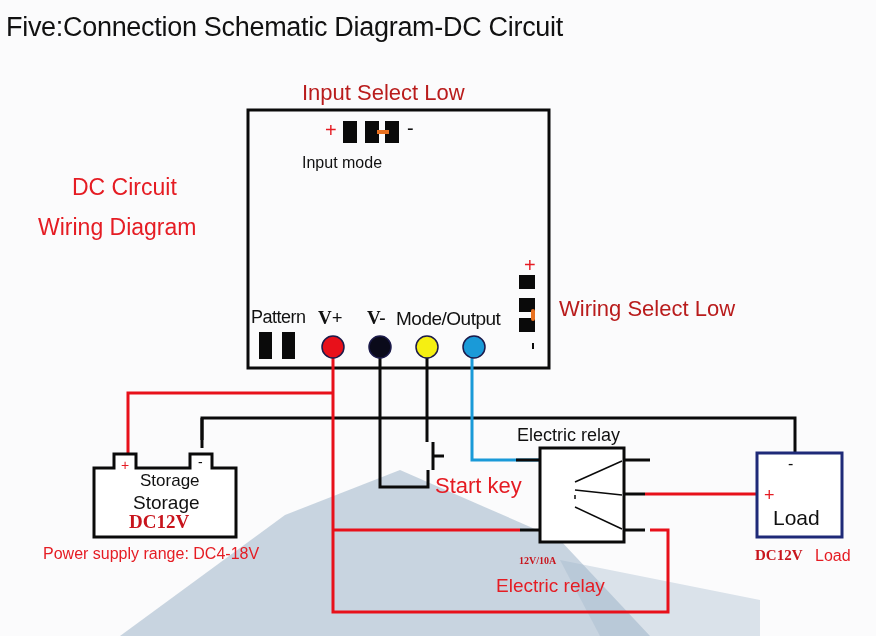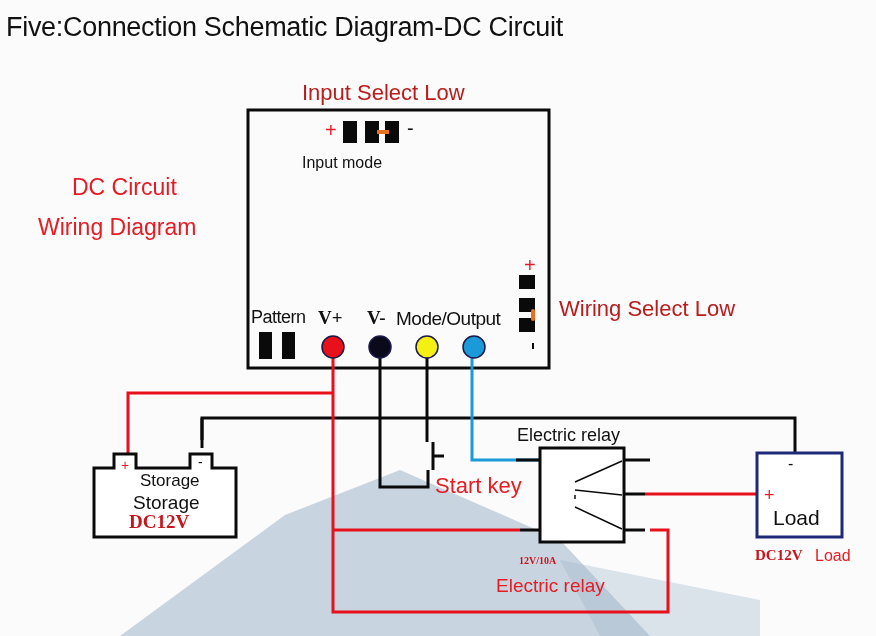--- a/index.html
+++ b/index.html
@@ -93,20 +93,21 @@
   <div class="t blk" style="left:251px;top:308px;font-size:18px;letter-spacing:-0.5px;">Pattern</div>
   <div class="t blk" style="left:318px;top:308px;font-size:19px;font-family:'Liberation Serif',serif;font-weight:bold;">V+</div>
   <div class="t blk" style="left:367px;top:308px;font-size:19px;font-family:'Liberation Serif',serif;font-weight:bold;">V-</div>
   <div class="t blk" style="left:396px;top:309px;font-size:19px;letter-spacing:-0.5px;">Mode/Output</div>
 
   <div class="t red" style="left:121px;top:458px;font-size:14px;">+</div>
   <div class="t blk" style="left:198px;top:455px;font-size:14px;">-</div>
   <div class="t blk" style="left:140px;top:472px;font-size:17px;">Storage</div>
   <div class="t blk" style="left:133px;top:493px;font-size:19px;">Storage</div>
   <div class="t dkred" style="left:129px;top:512px;font-size:19px;">DC12V</div>
+  <div class="t red" style="left:43px;top:546px;font-size:16px;">Power supply range: DC4-18V</div>
 
   <div class="t red" style="left:435px;top:475px;font-size:22px;">Start key</div>
 
   <div class="t blk" style="left:517px;top:426px;font-size:18px;">Electric relay</div>
   <div class="t dkred" style="left:519px;top:556px;font-size:10px;">12V/10A</div>
   <div class="t red" style="left:496px;top:576px;font-size:19px;">Electric relay</div>
 
   <div class="t blk" style="left:788px;top:456px;font-size:16px;">-</div>
   <div class="t red" style="left:764px;top:486px;font-size:18px;">+</div>
   <div class="t blk" style="left:773px;top:507px;font-size:21px;">Load</div>

